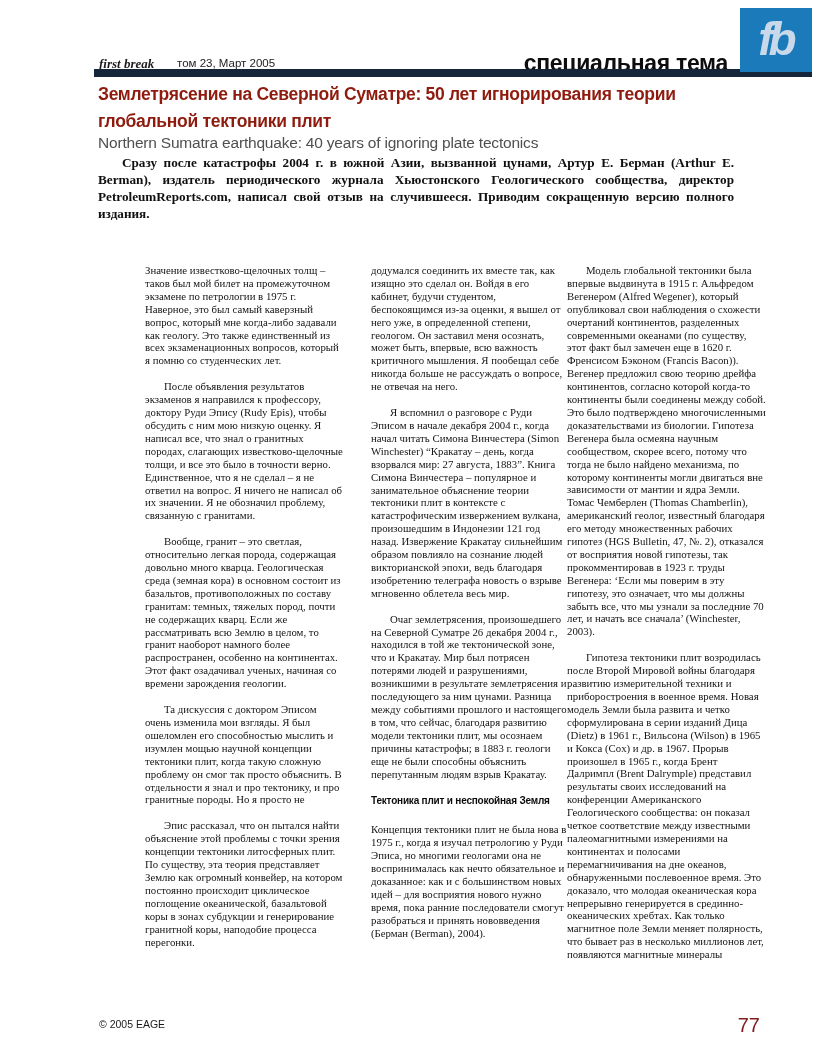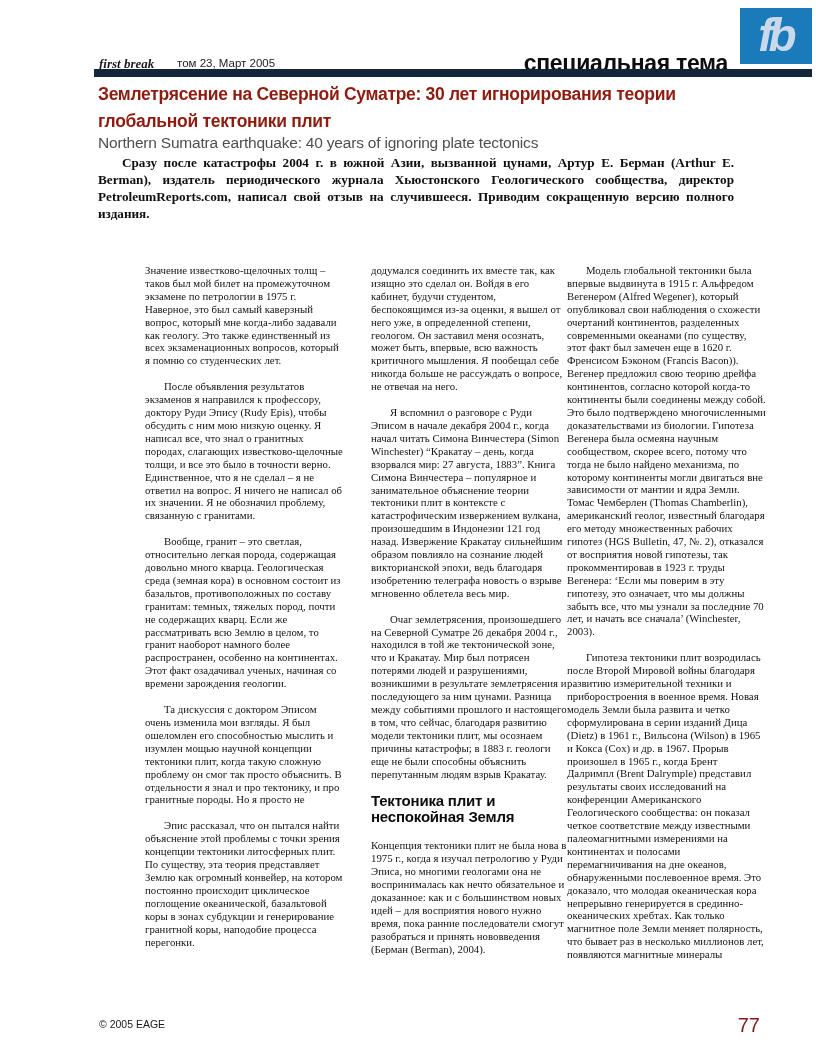--- a/index.html
+++ b/index.html
@@ -31,21 +31,21 @@
     font-weight: bold; font-size: 23px; color: #0d0d0d;
     letter-spacing: -0.3px;
   }
   .header-rule {
     position: absolute; left: 86px; top: 61px;
     width: 720px; height: 3px;
     background: #15263a;
   }
   .fb-logo {
     position: absolute; left: 732px; top: 0;
-    width: 74px; height: 56px;
+    width: 74px; height: 64px;
     background: #1b7ab9;
     z-index: 3;
     display: flex; align-items: center; justify-content: center;
   }
   .fb-logo span {
     font-family: "Liberation Sans", sans-serif;
     font-style: italic; font-weight: bold;
     font-size: 46px; letter-spacing: -5px;
     color: #c9d9ea;
     transform: translate(-2px, -1px);
@@ -85,21 +85,21 @@
     text-align: left;
     margin-left: 43px;
   }
   .col-1 { left: 86px; }
   .col-2 { left: 312px; }
   .col-3 { left: 508px; }
   .col p { margin: 0 0 5px 0; }
   .col p.ind { text-indent: 19px; }
   .section-heading {
     font-family: "Liberation Sans", sans-serif;
-    font-weight: bold; font-size: 15px; line-height: 16px;
+    font-weight: bold; font-size: 10px; line-height: 16px;
     color: #0c0c0c; letter-spacing: -0.2px;
     margin: 3px 0 6px 0;
   }
   
   .copyright {
     position: absolute; left: 87px; top: 1006px;
     font-family: "Liberation Sans", sans-serif;
     font-size: 10.5px; color: #1a1a1a;
   }
   .page-number {
@@ -114,21 +114,21 @@
 <div class="page">
 
   <div class="journal-name">first break</div>
   <div class="issue-info">том 23, Март 2005</div>
   <div class="section-label">специальная тема</div>
   <div class="header-rule"></div>
   <div class="fb-logo">
     <span>fb</span>
   </div>
 
-  <div class="title-line title-line1">Землетрясение на Северной Суматре: 30 лет игнорирования теории</div>
+  <div class="title-line title-line1">Землетрясение на Северной Суматре: 50 лет игнорирования теории</div>
   <div class="title-line title-line2">глобальной тектоники плит</div>
   <div class="subtitle-en">Northern Sumatra earthquake: 40 years of ignoring plate tectonics</div>
   <div class="lead-paragraph">Сразу после катастрофы 2004 г. в южной Азии, вызванной цунами, Артур Е. Берман (Arthur E. Berman), издатель периодического журнала Хьюстонского Геологического сообщества, директор PetroleumReports.com, написал свой отзыв на случившееся. Приводим сокращенную версию полного издания.</div>
 
   <div class="col col-1">
     <p>Значение известково-щелочных толщ – таков был мой билет на промежуточном экзамене по петрологии в 1975 г. Наверное, это был самый каверзный вопрос, который мне когда-либо задавали как геологу. Это также единственный из всех экзаменационных вопросов, который я помню со студенческих лет.</p>
     <p class="ind">После объявления результатов экзаменов я направился к профессору, доктору Руди Эпису (Rudy Epis), чтобы обсудить с ним мою низкую оценку. Я написал все, что знал о гранитных породах, слагающих известково-щелочные толщи, и все это было в точности верно. Единственное, что я не сделал – я не ответил на вопрос. Я ничего не написал об их значении. Я не обозначил проблему, связанную с гранитами.</p>
     <p class="ind">Вообще, гранит – это светлая, относительно легкая порода, содержащая довольно много кварца. Геологическая среда (земная кора) в основном состоит из базальтов, противоположных по составу гранитам: темных, тяжелых пород, почти не содержащих кварц. Если же рассматривать всю Землю в целом, то гранит наоборот намного более распространен, особенно на континентах. Этот факт озадачивал ученых, начиная со времени зарождения геологии.</p>
     <p class="ind">Та дискуссия с доктором Эписом очень изменила мои взгляды. Я был ошеломлен его способностью мыслить и изумлен мощью научной концепции тектоники плит, когда такую сложную проблему он смог так просто объяснить. В отдельности я знал и про тектонику, и про гранитные породы. Но я просто не</p>
     <p class="ind">Эпис рассказал, что он пытался найти объяснение этой проблемы с точки зрения концепции тектоники литосферных плит. По существу, эта теория представляет Землю как огромный конвейер, на котором постоянно происходит циклическое поглощение океанической, базальтовой коры в зонах субдукции и генерирование гранитной коры, наподобие процесса перегонки.</p>

